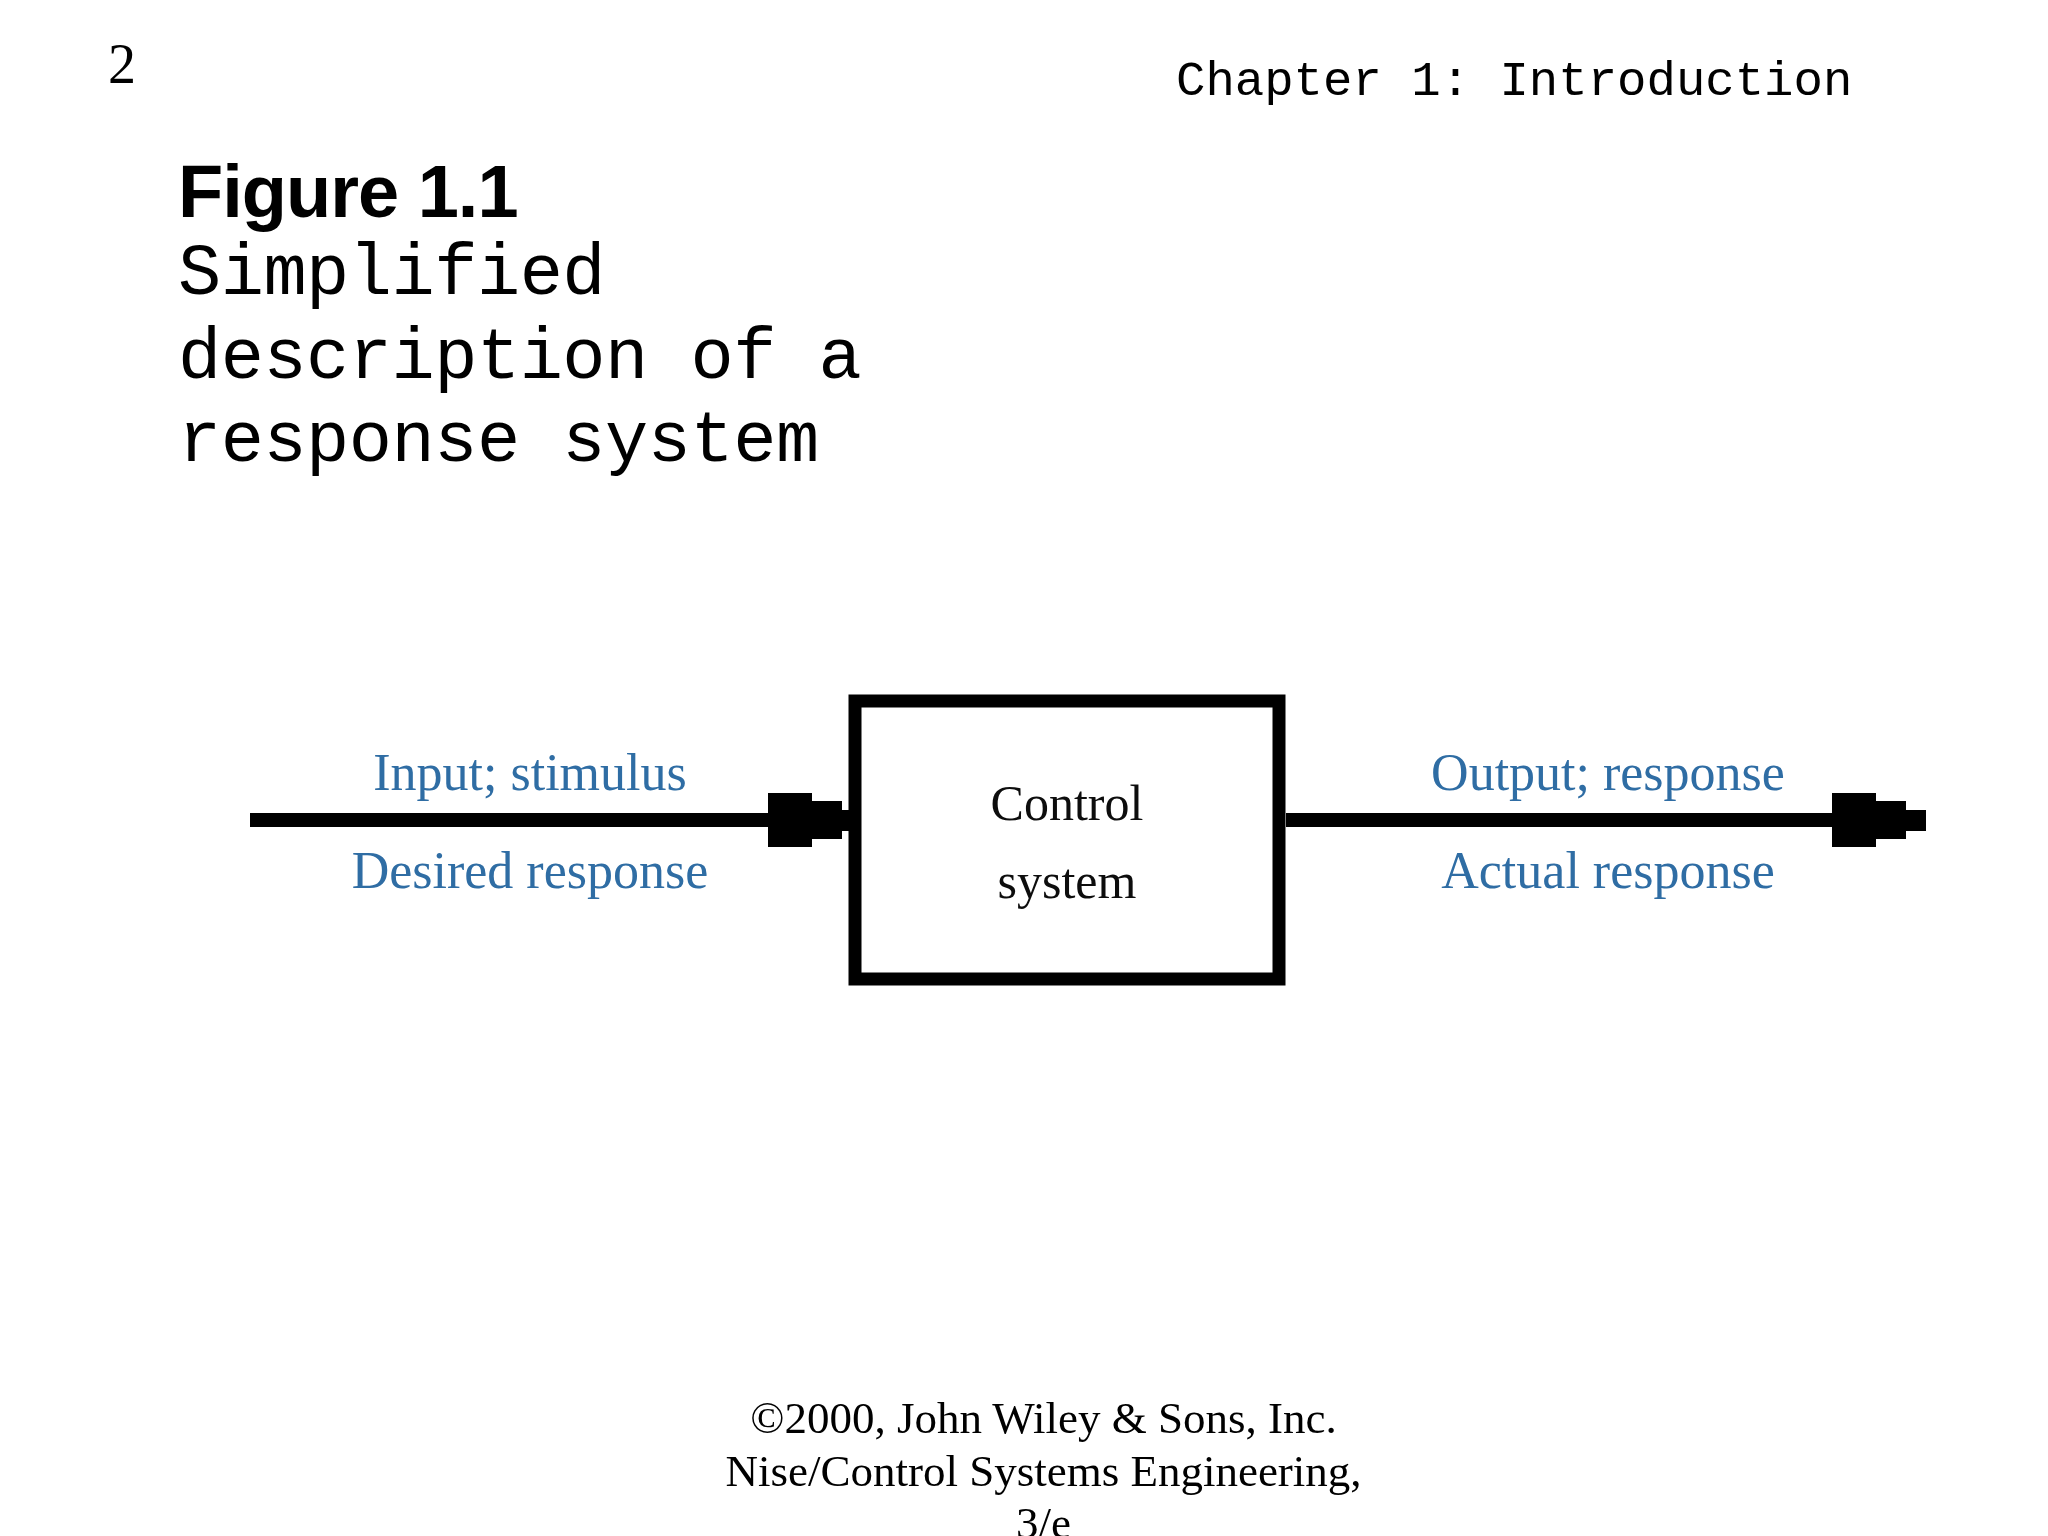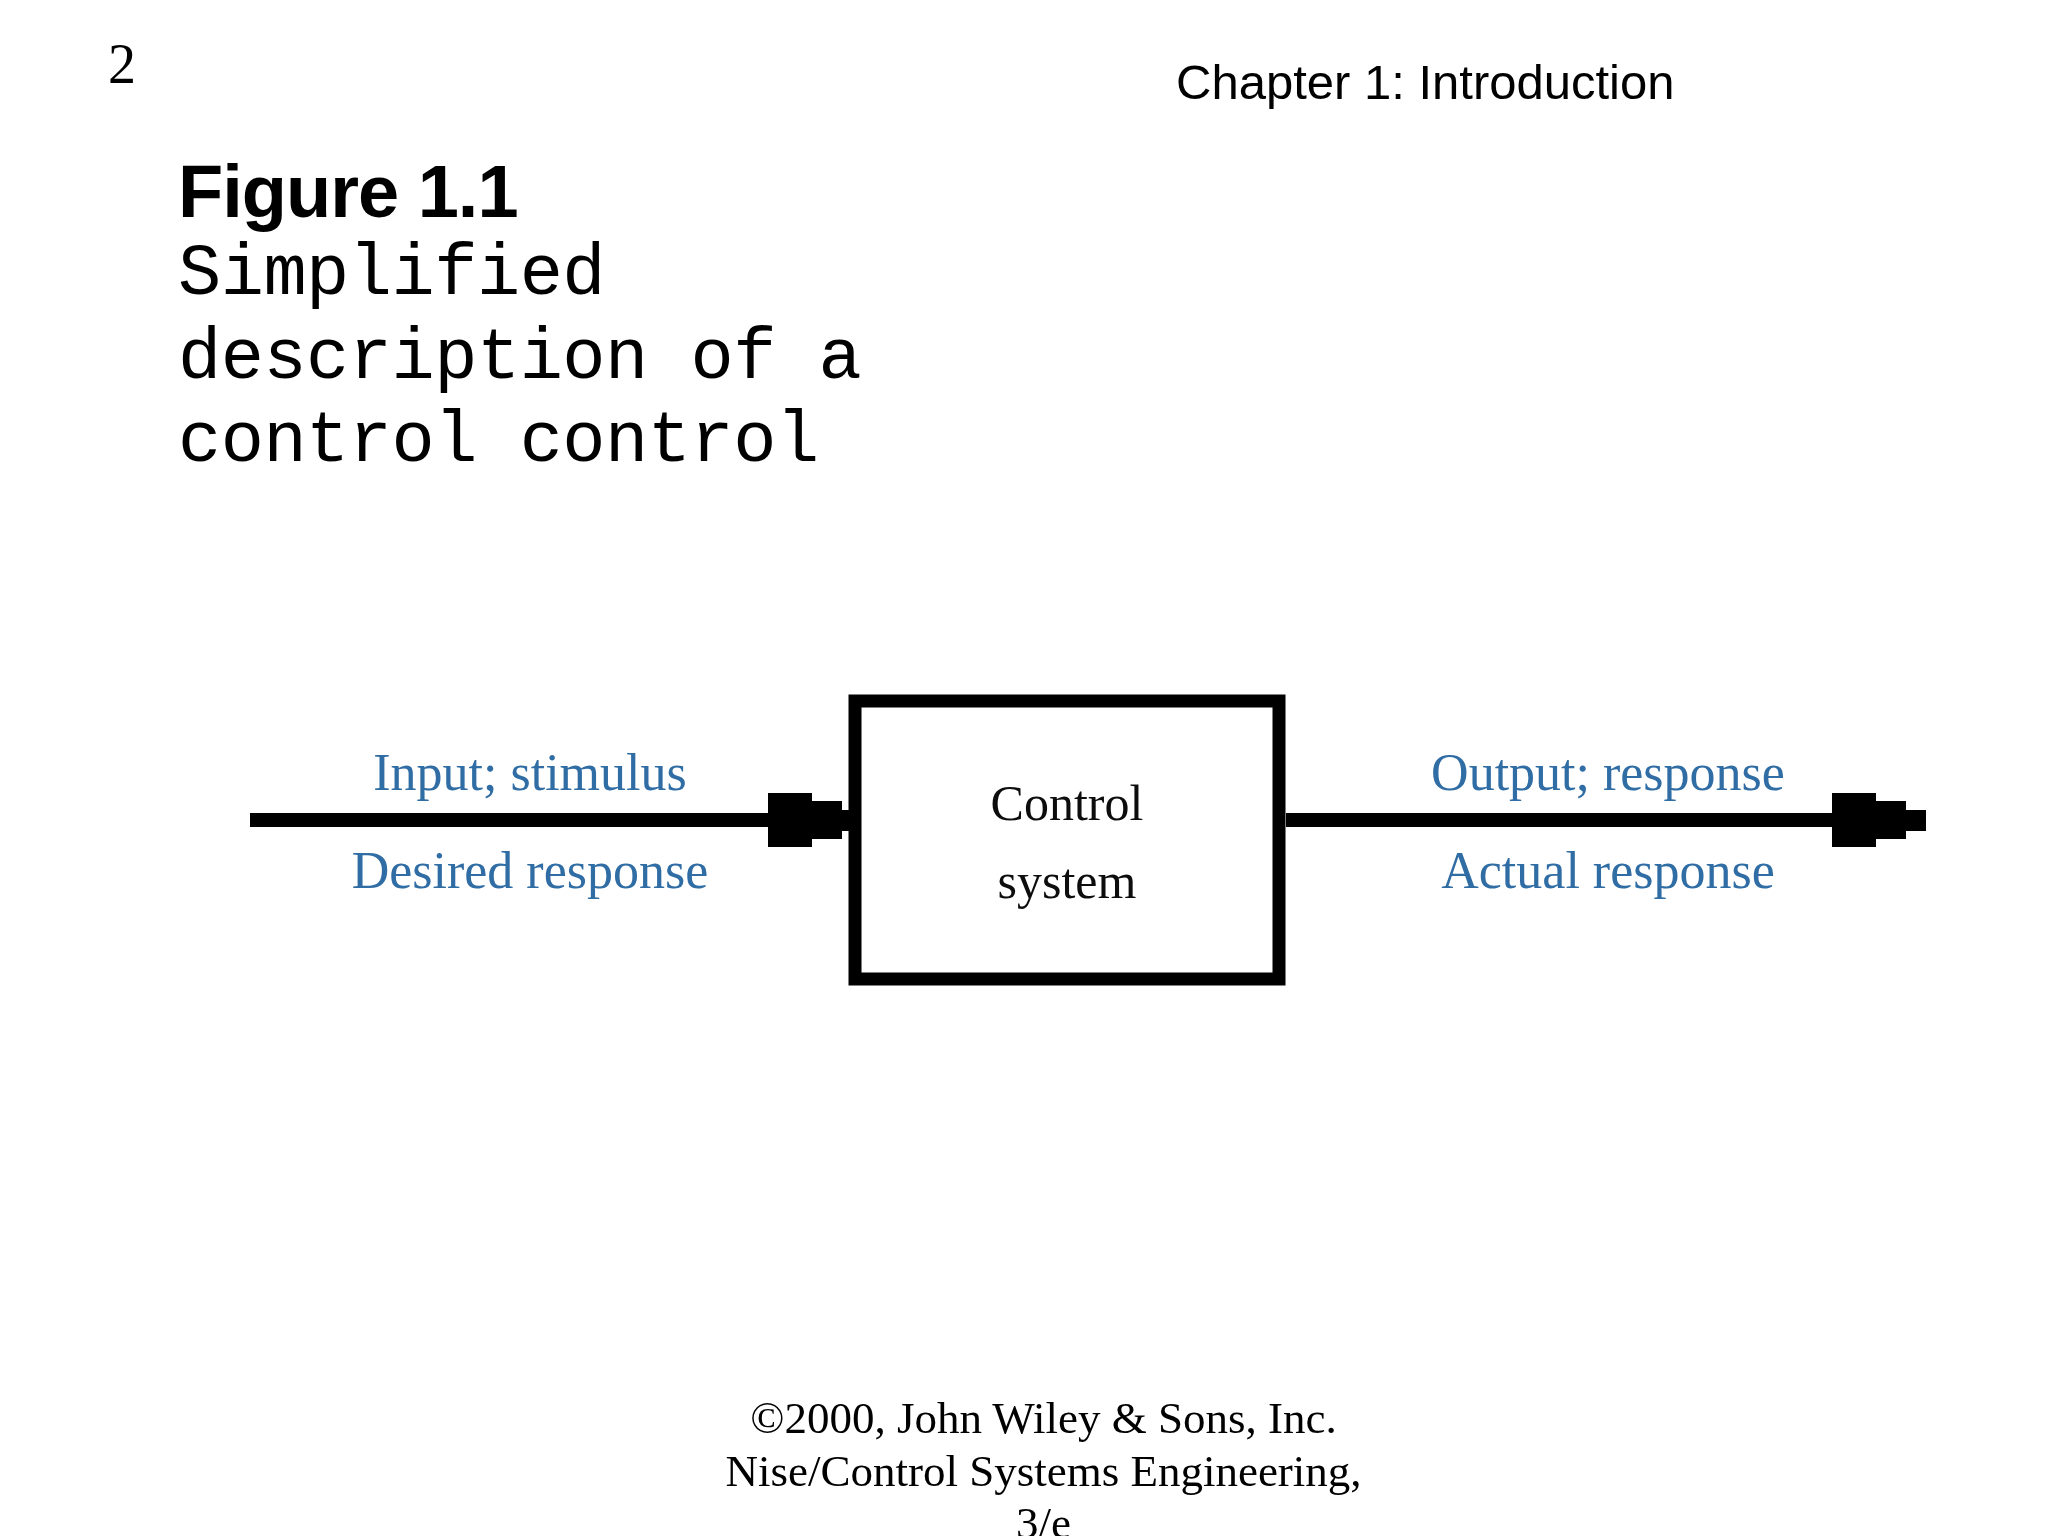--- a/index.html
+++ b/index.html
@@ -23,21 +23,21 @@
     top: 36px;
     font-family: "Liberation Serif", serif;
     font-size: 56px;
     line-height: 1;
     color: #000000;
   }
   #chapter-header {
     position: absolute;
     left: 1176px;
     top: 58px;
-    font-family: Liberation Sans, sans-serif;
+    font-family: Liberation Mono, monospace;
     font-size: 49px;
     line-height: 1;
     color: #000000;
     white-space: nowrap;
   }
 
   
   #figure-title-block {
     position: absolute;
     left: 178px;
@@ -102,21 +102,21 @@
 <body>
 
 <div id="page-number">2</div>
 
 <div id="chapter-header">Chapter 1: Introduction</div>
 
 <div id="figure-title-block">
   <div class="fig-label">Figure 1.1</div>
   <div class="fig-caption">Simplified</div>
   <div class="fig-caption">description of a</div>
-  <div class="fig-caption">control control</div>
+  <div class="fig-caption">response system</div>
 </div>
 
 <div id="diagram">
   <svg width="2048" height="420" viewBox="0 0 2048 420" xmlns="http://www.w3.org/2000/svg">
 
     <rect x="250" y="183" width="528" height="14" fill="#000000"></rect>
 
     <g fill="#000000">
       <rect x="768" y="163" width="44" height="54"></rect>
       <rect x="812" y="171" width="30" height="38"></rect>

